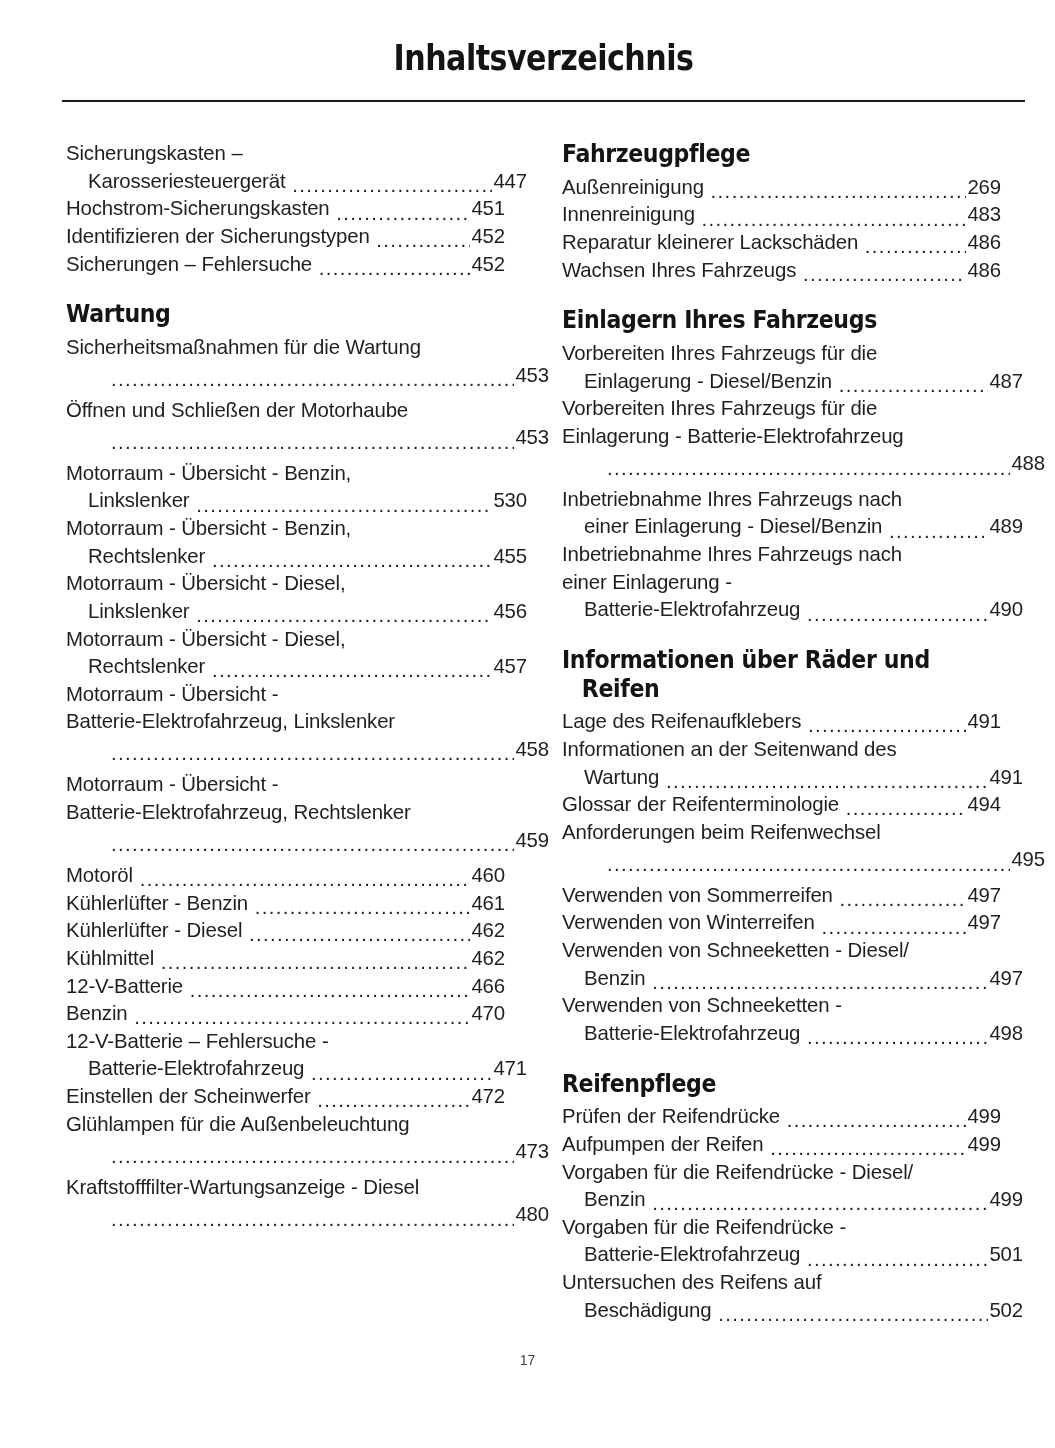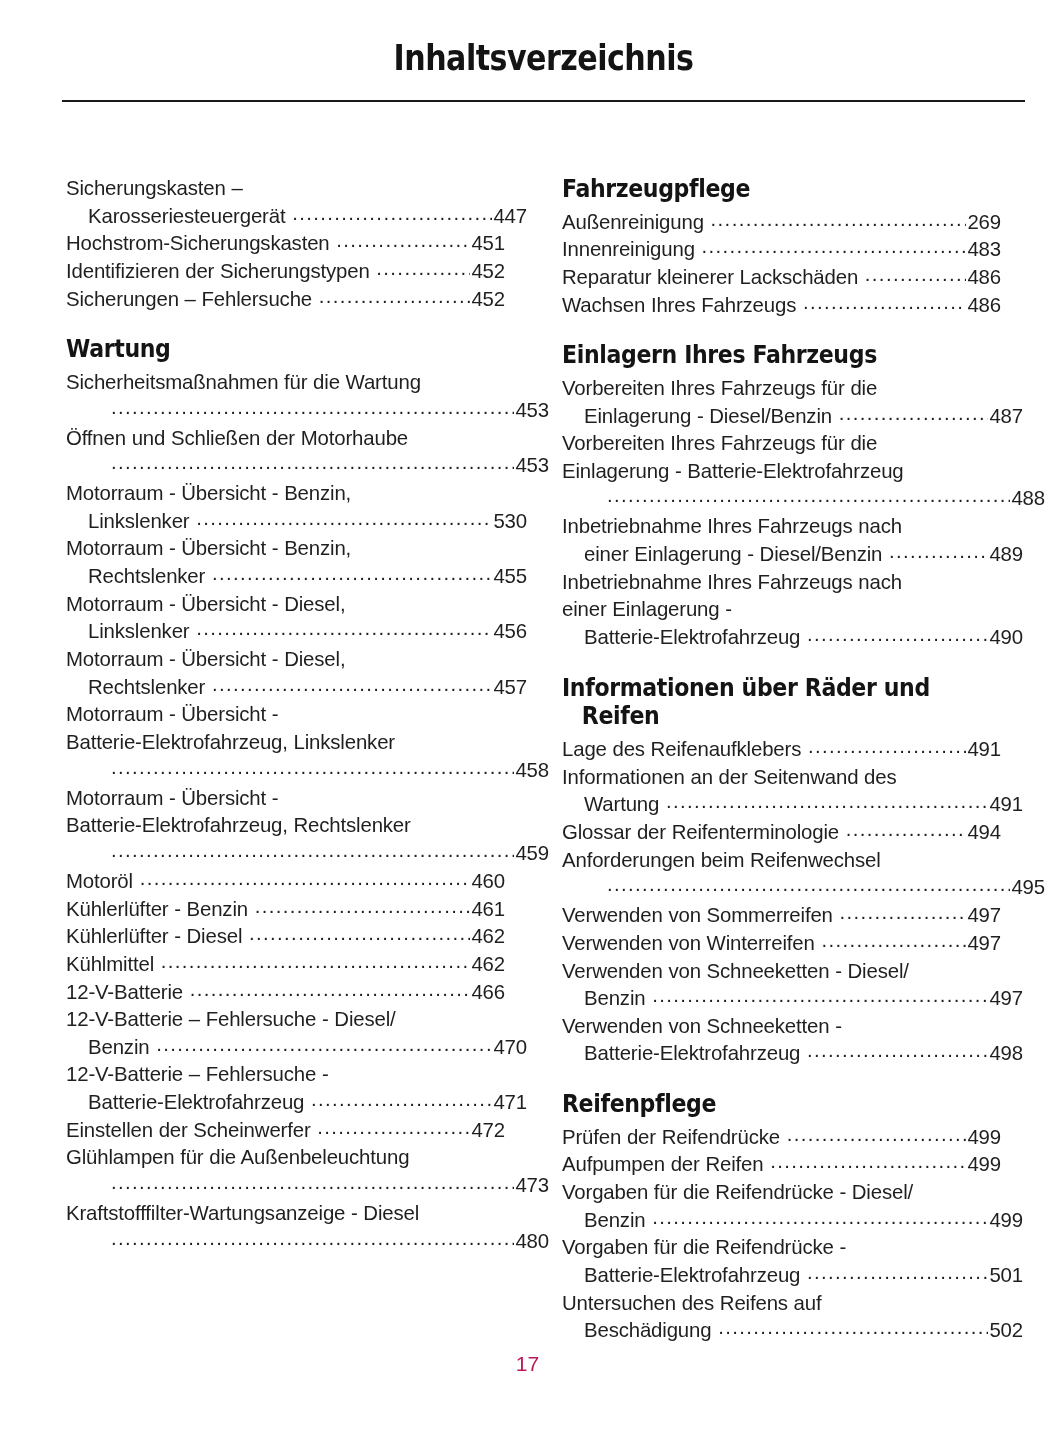--- a/index.html
+++ b/index.html
@@ -47,21 +47,20 @@
   }
 
   
   .columns {
     position: absolute;
     top: 140px;
     left: 66px;
     width: 957px;
     display: flex;
     gap: 35px;
-    margin-top: 35px;
   }
   .col {
     width: 461px;
   }
 
   
   .sec-head {
     font-family: "DejaVu Sans", sans-serif;
     font-weight: bold;
     font-size: 24.5px;
@@ -93,21 +92,21 @@
     color: #1f1f1f;
     letter-spacing: -0.15px;
     word-spacing: 0.2px;
   }
   .entry .row {
     display: block;
   }
   
   .tail {
     display: inline-flex;
-    align-items: flex-start;
+    align-items: flex-end;
     width: 100%;
     text-indent: 0;
   }
   .label {
     white-space: pre-wrap;
   }
   .leader {
     flex: 1 1 auto;
     min-width: 6px;
     position: relative;
@@ -137,22 +136,22 @@
     padding-left: 22px;
   }
 
   
   .folio {
     position: absolute;
     left: 0;
     right: 0;
     top: 1352px;
     text-align: center;
-    font-size: 21px;
-    color: #be185d;
+    font-size: 14px;
+    color: #404040;
   }
 </style>
 </head>
 <body>
 
 <div class="page">
 
   <div class="page-title">Inhaltsverzeichnis</div>
 
   <div class="header-rule"></div>
@@ -234,21 +233,21 @@
         <div class="entry"><span class="tail">
             <span class="label">Kühlmittel </span>
             <span class="leader"></span>
             <span class="pageno">462</span>
           </span></div>
         <div class="entry"><span class="tail">
             <span class="label">12-V-Batterie </span>
             <span class="leader"></span>
             <span class="pageno">466</span>
           </span></div>
-        <div class="entry"><span class="row">12-V-Batterie – Fehlersuche - Diesel/</span><span class="tail">
+        <div class="entry"><span class="tail">
             <span class="label">Benzin </span>
             <span class="leader"></span>
             <span class="pageno">470</span>
           </span></div>
         <div class="entry"><span class="row">12-V-Batterie – Fehlersuche -</span><span class="tail">
             <span class="label">Batterie-Elektrofahrzeug </span>
             <span class="leader"></span>
             <span class="pageno">471</span>
           </span></div>
         <div class="entry"><span class="tail">

